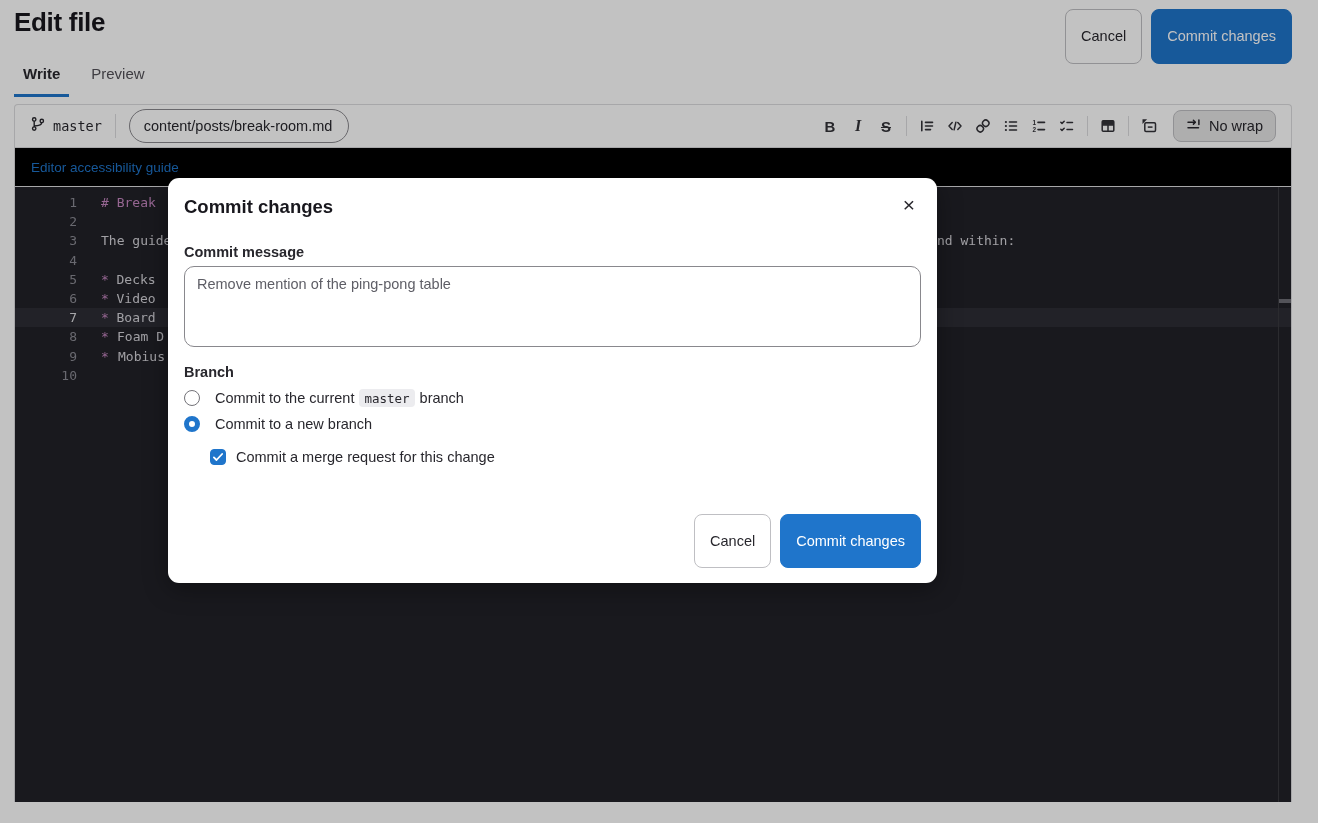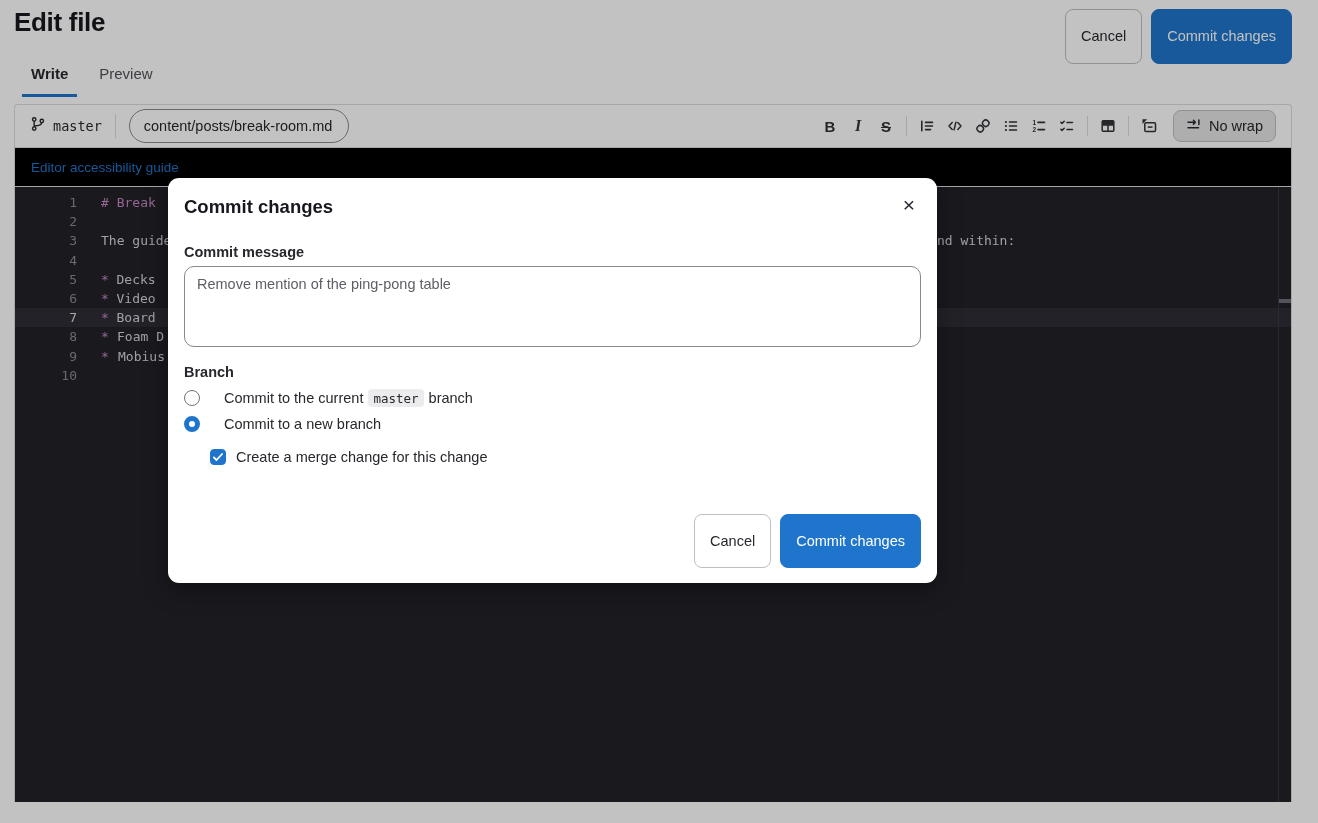--- a/index.html
+++ b/index.html
@@ -14,21 +14,21 @@
     font-size:26px; font-weight:700; letter-spacing:-.3px; color:#18171d;
   }
   .header-actions { position:absolute; top:9px; right:26px; display:flex; gap:9px; }
   .btn {
     font-family:"Liberation Sans",sans-serif;
     font-size:14.5px; line-height:1; border-radius:8px; cursor:pointer;
     padding:19px 15px; border:1px solid #bfbfc3; background:#fff; color:#28272d;
   }
   .btn.primary { background:#1f75cb; border-color:#1f75cb; color:#fff; }
   
-  .tabs { position:absolute; left:22px; top:63px; display:flex; gap:13px; }
+  .tabs { position:absolute; left:14px; top:63px; display:flex; gap:13px; }
   .tab {
     font-size:15px; color:#535158; padding:2px 9px 12px 9px;
     border-bottom:3px solid transparent; cursor:pointer; background:none; border-top:none; border-left:none; border-right:none;
     font-family:"Liberation Sans",sans-serif;
   }
   .tab.active { color:#28272d; font-weight:700; border-bottom-color:#1f75cb; }
   
   .editor-container {
     position:absolute; left:14px; top:104px; width:1278px;
     border:1px solid #dcdcde; border-bottom:none; border-radius:4px 4px 0 0; background:#fff;
@@ -87,21 +87,21 @@
     font-size:21px; color:#28272d; cursor:pointer; line-height:1;
   }
   .field-label { display:block; font-size:14.5px; font-weight:700; color:#28272d; }
   .commit-message-label { margin-top:26px; }
   .commit-message-textarea {
     margin-top:6px; width:100%; height:81px; border:1px solid #89888d; border-radius:10px;
     padding:9px 12px; font-size:14.5px; color:#5e5e66; font-family:"Liberation Sans",sans-serif;
     resize:none; outline:none; display:block;
   }
   .branch-label { margin-top:17px; }
-  .radio-row { display:flex; align-items:center; gap:24px; margin-top:9px; font-size:14.5px; color:#28272d; }
+  .radio-row { display:flex; align-items:center; gap:15px; margin-top:9px; font-size:14.5px; color:#28272d; }
   .radio {
     width:16px; height:16px; border-radius:50%; flex:0 0 16px;
     border:1.5px solid #737278; background:#fff; cursor:pointer;
   }
   .radio.checked { border:5px solid #1f75cb; }
   .code-chip {
     font-family:"DejaVu Sans Mono",monospace; font-size:12.5px; background:#ececef;
     border-radius:4px; padding:1.5px 5px; color:#28272d;
   }
   .radio-text { display:flex; align-items:center; gap:5px; }
@@ -320,20 +320,20 @@
     <span>Commit to a new branch</span>
   </div>
 
 
   <div class="checkbox-row">
     <span class="checkbox">
       <svg viewBox="0 0 16 16" width="12" height="12">
           <path d="M2.5 8.5 6 12l7.5-8" stroke="#fff" stroke-width="2.4" fill="none" stroke-linecap="round" stroke-linejoin="round"></path>
         </svg>
     </span>
-    <span>Create a merge change for this change</span>
+    <span>Commit a merge request for this change</span>
   </div>
 
   <div class="modal-footer">
     <button class="btn">Cancel</button>
     <button class="btn primary">Commit changes</button>
   </div>
 </div>
 
 </body></html>

